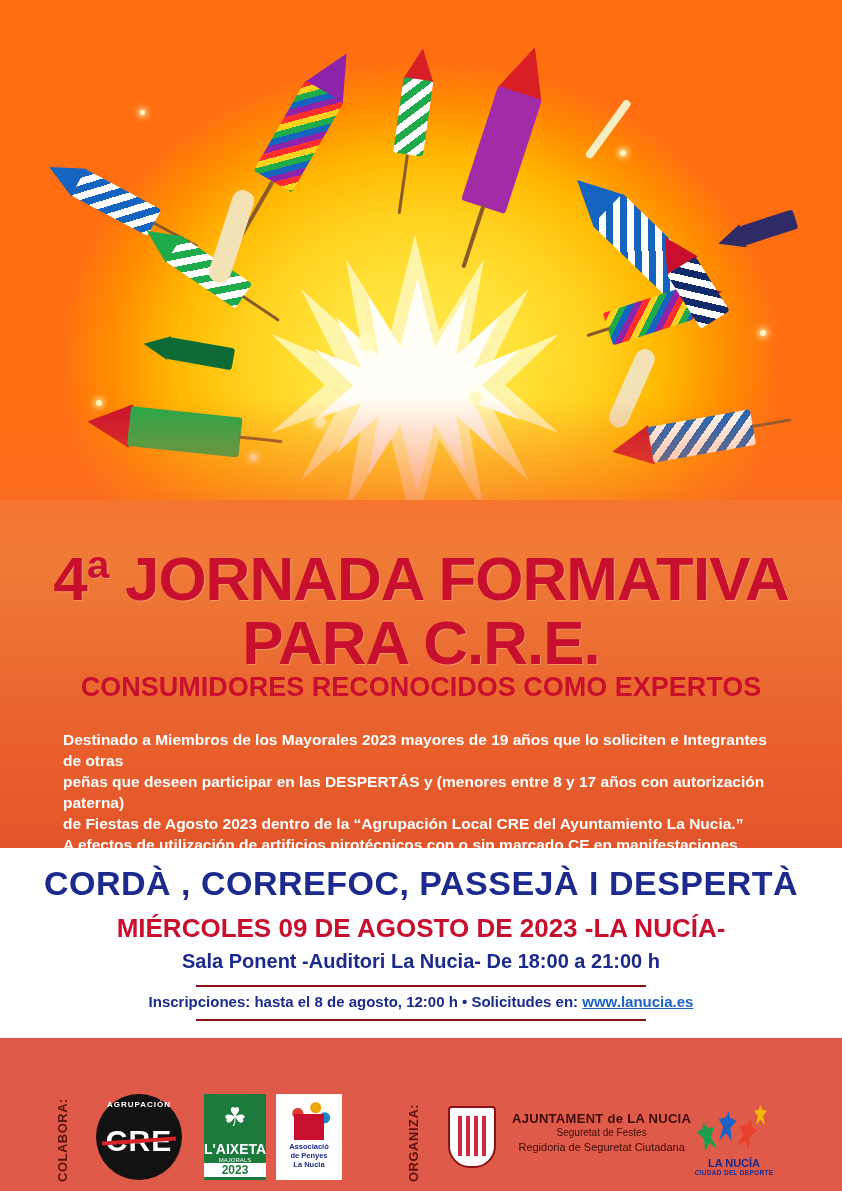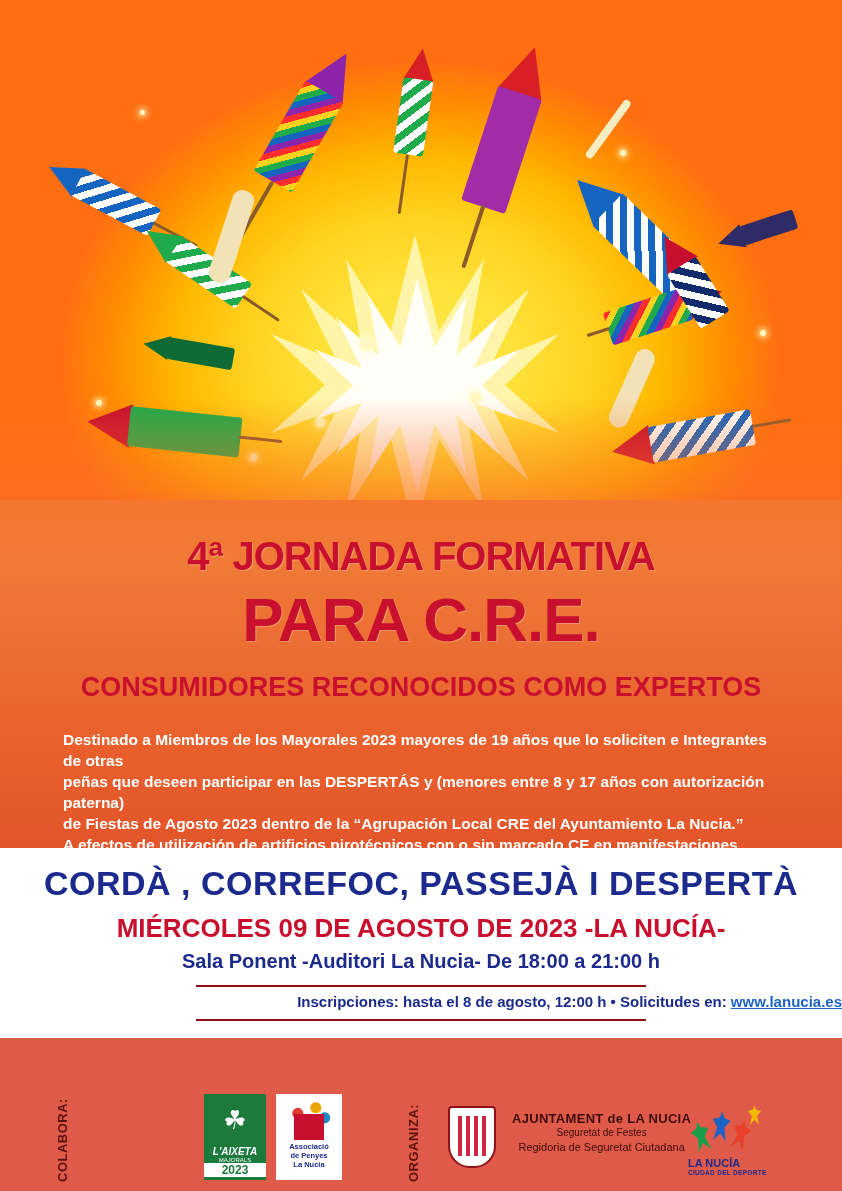--- a/index.html
+++ b/index.html
@@ -100,21 +100,21 @@
     left: 0; top: 524px;
     width: 842px;
     text-align: center;
     color: #c8102e;
     font-weight: bold;
     font-size: 62px;
     letter-spacing: -1px;
     line-height: 64px;
     text-shadow: 1px 1px 0 rgba(255,255,255,0.25);
   }
-  .title-main .l1 { display: block; font-size: 40px; }
+  .title-main .l1 { display: block; font-size: 62px; margin-top: 23px; }
   .title-main .l2 { display: block; font-size: 62px; }
   .subtitle {
     position: absolute;
     left: 0; top: 672px;
     width: 842px;
     text-align: center;
     color: #c8102e;
     font-weight: bold;
     font-size: 27px;
     letter-spacing: 0px;
@@ -172,21 +172,21 @@
     left: 196px; top: 985px;
     width: 450px;
     height: 2px;
     background: #8e1117;
   }
   .rule.bottom { top: 1019px; }
   .insc-line {
     position: absolute;
     left: 0; top: 993px;
     width: 842px;
-    text-align: right;
+    text-align: center;
     color: #1b2a8c;
     font-weight: bold;
     font-size: 15px;
   }
   .insc-line a, .insc-line .url {
     color: #1c63c8;
     text-decoration: underline;
   }
 
   
@@ -258,21 +258,21 @@
     justify-content: flex-end;
     padding-bottom: 3px;
     box-sizing: border-box;
   }
   .aixeta-logo .mark {
     flex: 1;
     display: flex; align-items: center; justify-content: center;
     font-size: 26px;
     color: #ffffff;
   }
-  .aixeta-logo .nm { font-size: 10px; font-weight: bold; font-style: italic; }
+  .aixeta-logo .nm { font-size: 14px; font-weight: bold; }
   .aixeta-logo .sub { font-size: 6px; }
   .aixeta-logo .yr {
     font-size: 12px; font-weight: bold;
     background: #ffffff; color: #1b7a3c;
     width: 100%; text-align: center;
   }
 
   
   .penyes-logo {
     width: 66px; height: 86px;
@@ -326,21 +326,21 @@
     text-align: center;
   }
   .ajunt-text .l1 { font-size: 13px; font-weight: bold; letter-spacing: 0.3px; }
   .ajunt-text .l2 { font-size: 10px; }
   .ajunt-text .l3 { font-size: 11px; }
 
   
   .nucia-logo {
     width: 92px; height: 82px;
     display: flex; flex-direction: column;
-    align-items: flex-start; justify-content: flex-end;
+    align-items: center; justify-content: flex-end;
   }
   .nucia-logo .figs {
     position: relative;
     width: 80px; height: 52px;
   }
   .nucia-logo .f {
     position: absolute;
     width: 18px; height: 30px;
     clip-path: polygon(50% 0%, 62% 22%, 100% 30%, 70% 55%, 85% 100%, 50% 74%, 15% 100%, 30% 55%, 0% 30%, 38% 22%);
   }
@@ -469,20 +469,26 @@
   <div class="rule"></div>
   <div class="insc-line">
     <span>Inscripciones: hasta el 8 de agosto, 12:00 h • Solicitudes en:  </span><span class="url">www.lanucia.es</span>
   </div>
   <div class="rule bottom"></div>
 
   <div class="footer">
 
     <div class="vert-label" style="left:55px; top:58px; height:86px;">COLABORA:</div>
 
+    <div class="logo-box" style="left:96px; top:56px;">
+      <div class="cre-logo">
+        <div class="arc">AGRUPACIÓN</div>
+        <div class="cre-letters">CRE</div>
+      </div>
+    </div>
 
     <div class="logo-box" style="left:204px; top:56px;">
       <div class="aixeta-logo">
         <div class="mark">☘</div>
         <div class="nm">L'AIXETA</div>
         <div class="sub">MAJORALS</div>
         <div class="yr">2023</div>
       </div>
     </div>
 

